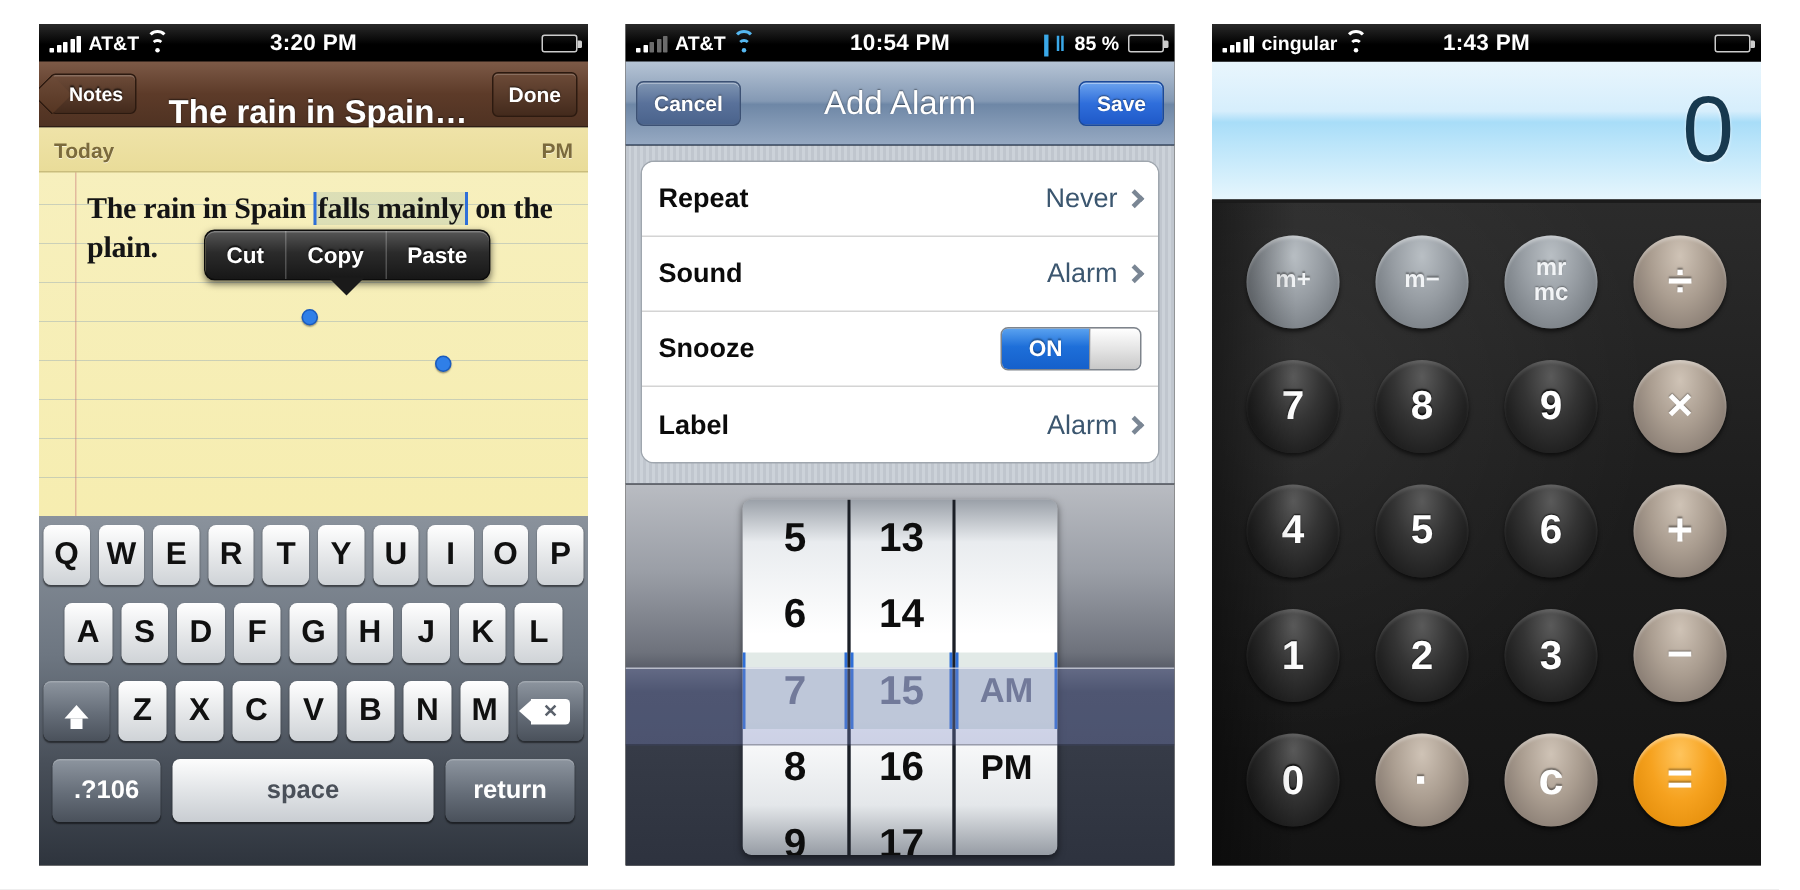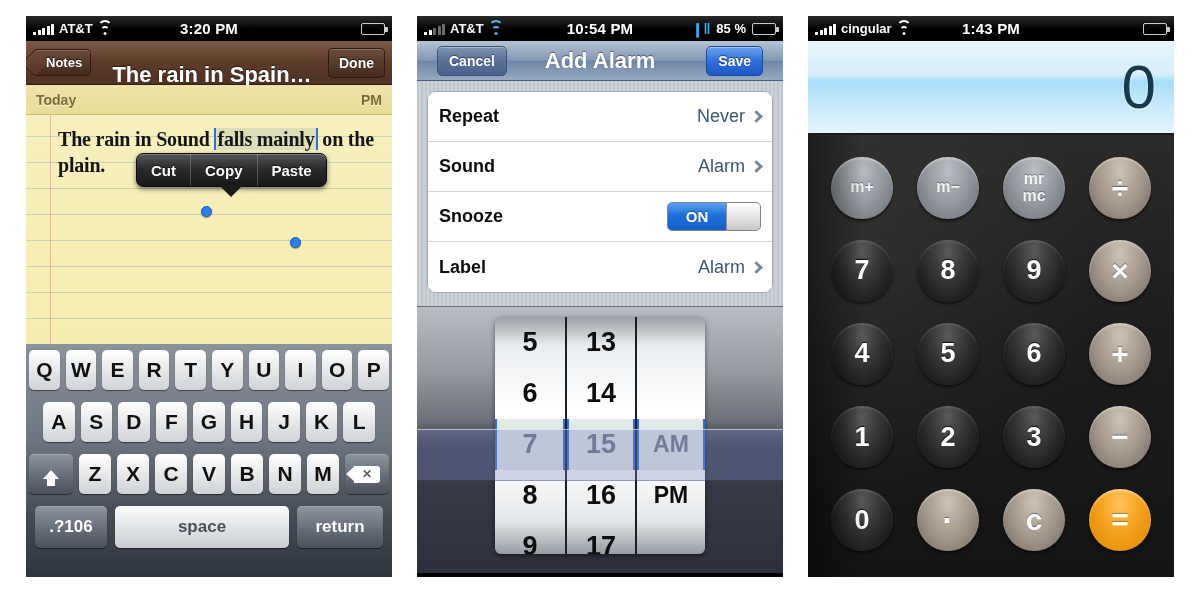--- a/index.html
+++ b/index.html
@@ -230,28 +230,28 @@
     color:#5a616b; font-size: 12px; font-weight:bold;
   }
   .del-glyph::before {
     content:''; position:absolute; left:-8px; top:0; width:0; height:0;
     border-top: 8.5px solid transparent; border-bottom: 8.5px solid transparent;
     border-right: 9px solid #fff;
   }
 
   
   .alarm-nav {
-    position: relative; height: 40px;
+    position: relative; height: 56px;
     background: linear-gradient(#b6c4d5, #8499b4 48%, #6e87a6 52%, #96a9c2);
     border-bottom: 1px solid #4f617a;
-    display: flex; align-items: center; padding: 0 20px;
+    display: flex; align-items: center; padding: 0 7px;
   }
   .alarm-title {
     position: absolute; left: 0; right: 0; text-align: center;
-    color: #fff; font-size: 22px; font-weight: bold;
+    color: #fff; font-size: 22px; font-weight: normal;
     text-shadow: 0 -1px 1px rgba(0,0,0,.45);
   }
   .btn-cancel, .btn-save {
     position: relative; z-index: 2;
     color: #fff; font-size: 14px; font-weight: bold;
     border-radius: 5px; padding: 6px 11px;
     text-shadow: 0 -1px 1px rgba(0,0,0,.5);
   }
   .btn-cancel {
     background: linear-gradient(#7f95b2,#59719a 50%,#4a638c);
@@ -449,21 +449,21 @@
       <div class="btn-done">Done</div>
     </div>
 
     <div class="paper">
       <div class="paper-top">
         <span class="date">Today</span>
         <span class="time">PM</span>
       </div>
 
       <div class="note-body">
-        <span>The rain in Sound </span><span class="sel">falls mainly</span><span> on the</span><br>
+        <span>The rain in Spain </span><span class="sel">falls mainly</span><span> on the</span><br>
         <span>plain.</span>
       </div>
 
       <div class="grab" id="grab-start"></div>
       <div class="grab" id="grab-end"></div>
 
       <div class="editmenu">
         <div class="mi">Cut</div>
         <div class="mi">Copy</div>
         <div class="mi">Paste</div>

